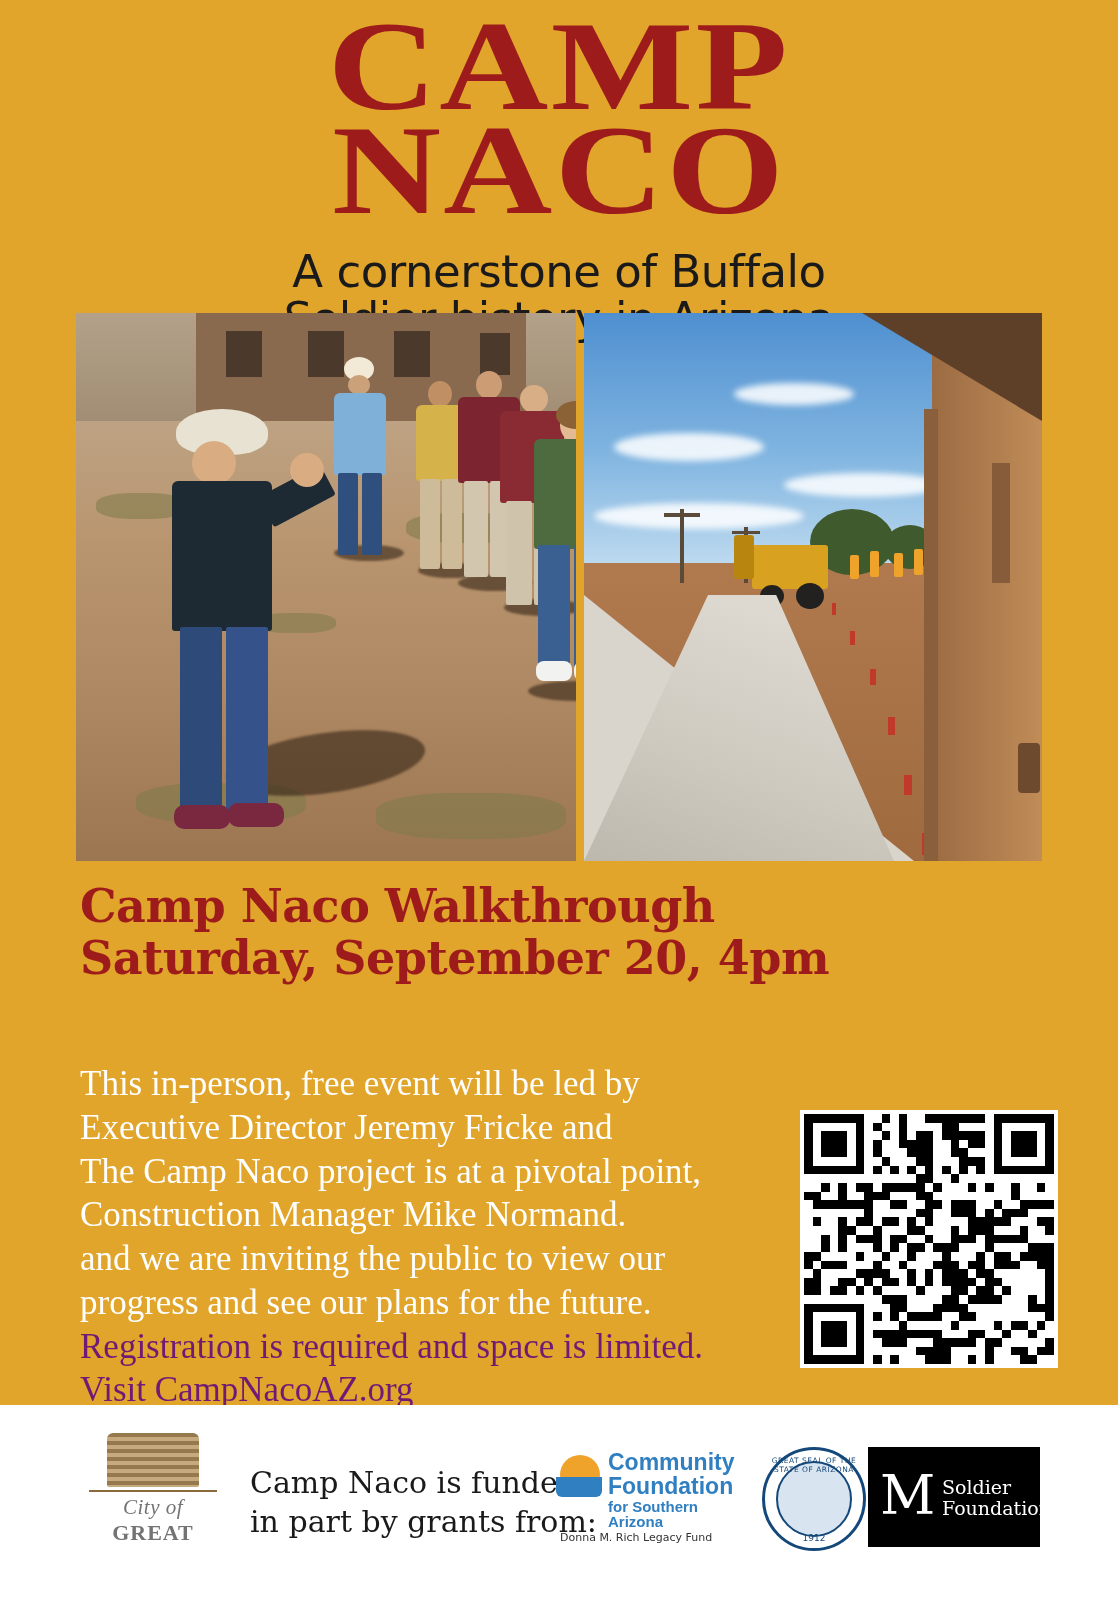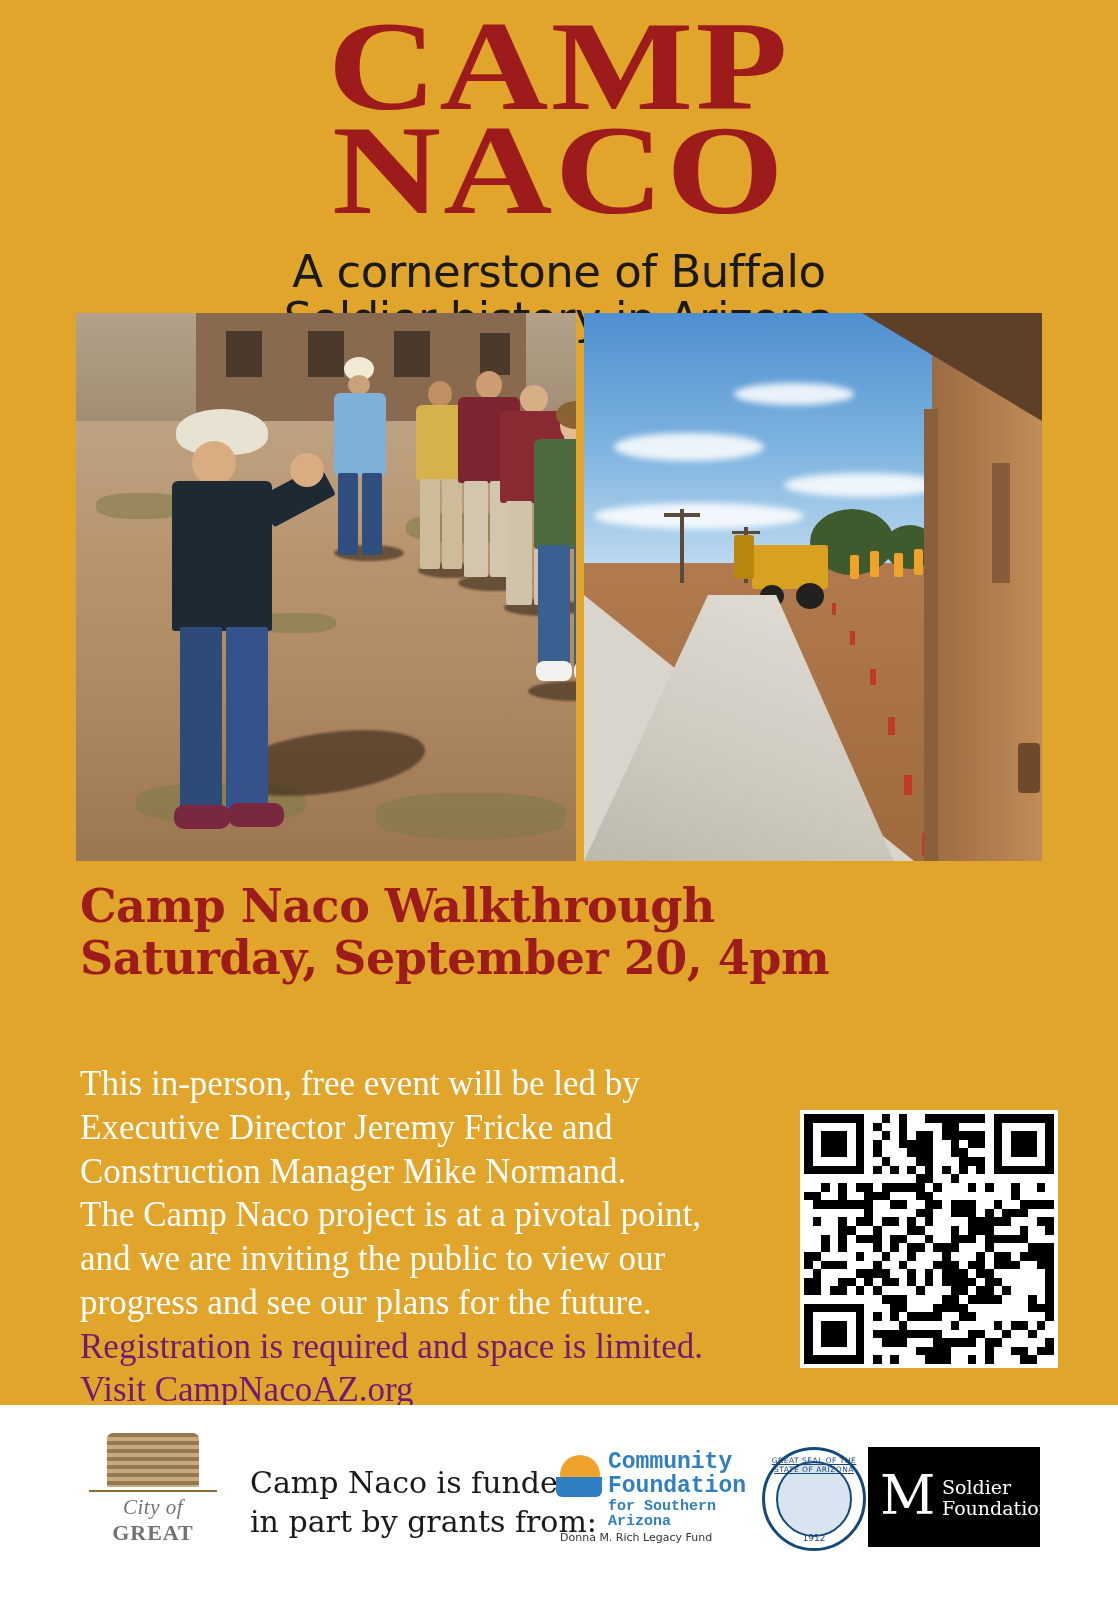--- a/index.html
+++ b/index.html
@@ -202,41 +202,41 @@
     position:absolute; left:0; top:2px; width:40px; height:40px;
     background:#f0a32a; border-radius:50%;
     box-shadow: -2px 6px 0 -6px #2f7fc1;
   }
   .cf-sun:after{
     content:""; position:absolute; left:-4px; top:22px; width:46px;height:20px;
     background:#2f7fc1; border-radius:0 0 6px 6px;
   }
   .cf-name {
     position:absolute; left:48px; top:-2px;
-    font-family:Liberation Mono, monospace; color:#2f7fc1;
+    font-family:Liberation Sans, sans-serif; color:#2f7fc1;
     font-size:23px; font-weight:bold; line-height:1.04;
   }
   .cf-sub { font-size:15px; font-weight:bold; color:#2f7fc1; }
   .cf-fund {
     position:absolute; left:0; top:78px; width:196px;
     font-family:"DejaVu Sans", sans-serif; font-size:11px; color:#333; text-align:left;
   }
   .seal {
     position: absolute; left: 762px; top: 42px; width: 98px; height: 98px;
     border-radius: 50%; border: 3px solid #14487a;
     background: #ffffff;
     color:#14487a;
     font-family:"DejaVu Sans", sans-serif;
     font-size: 8px; text-align:center;
   }
   .seal-inner{
     position:absolute; left:11px; top:11px; right:11px; bottom:11px;
     border-radius:50%; background:#d8e4ef; border:2px solid #14487a;
   }
-  .seal-top { position:absolute; left:0; top:6px; width:100%; font-size:7.5px; letter-spacing:.5px;text-decoration:underline;}
+  .seal-top { position:absolute; left:0; top:6px; width:100%; font-size:7.5px; letter-spacing:.5px;}
   .seal-bot { position:absolute; left:0; bottom:5px; width:100%; font-size:9px; }
   .mellon {
     position: absolute; left: 868px; top: 42px;
     width: 172px; height: 100px; background:#000;
     color:#fff;
   }
   .mellon-m {
     position:absolute; left:12px; top:24px; width:52px; height:52px;
     font-family:"DejaVu Serif", serif; font-size:54px; line-height:50px; color:#fff;
   }
@@ -387,22 +387,22 @@
   </div>
 
   <div class="event">
     <div>Camp Naco Walkthrough</div>
     <div>Saturday, September 20, 4pm</div>
   </div>
 
   <div class="body-copy">
     <div>This in-person, free event will be led by</div>
     <div>Executive Director Jeremy Fricke and</div>
+    <div>The Camp Naco project is at a pivotal point,</div>
     <div>Construction Manager Mike Normand.</div>
-    <div>The Camp Naco project is at a pivotal point,</div>
     <div>and we are inviting the public to view our</div>
     <div>progress and see our plans for the future.</div>
     <div class="reg">Registration is required and space is limited.</div>
     <div class="reg">Visit CampNacoAZ.org</div>
   </div>
 
   <div class="qr-wrap">
     <div class="qr" id="qr">
         <i class="b"></i>
         <i class="b"></i>

